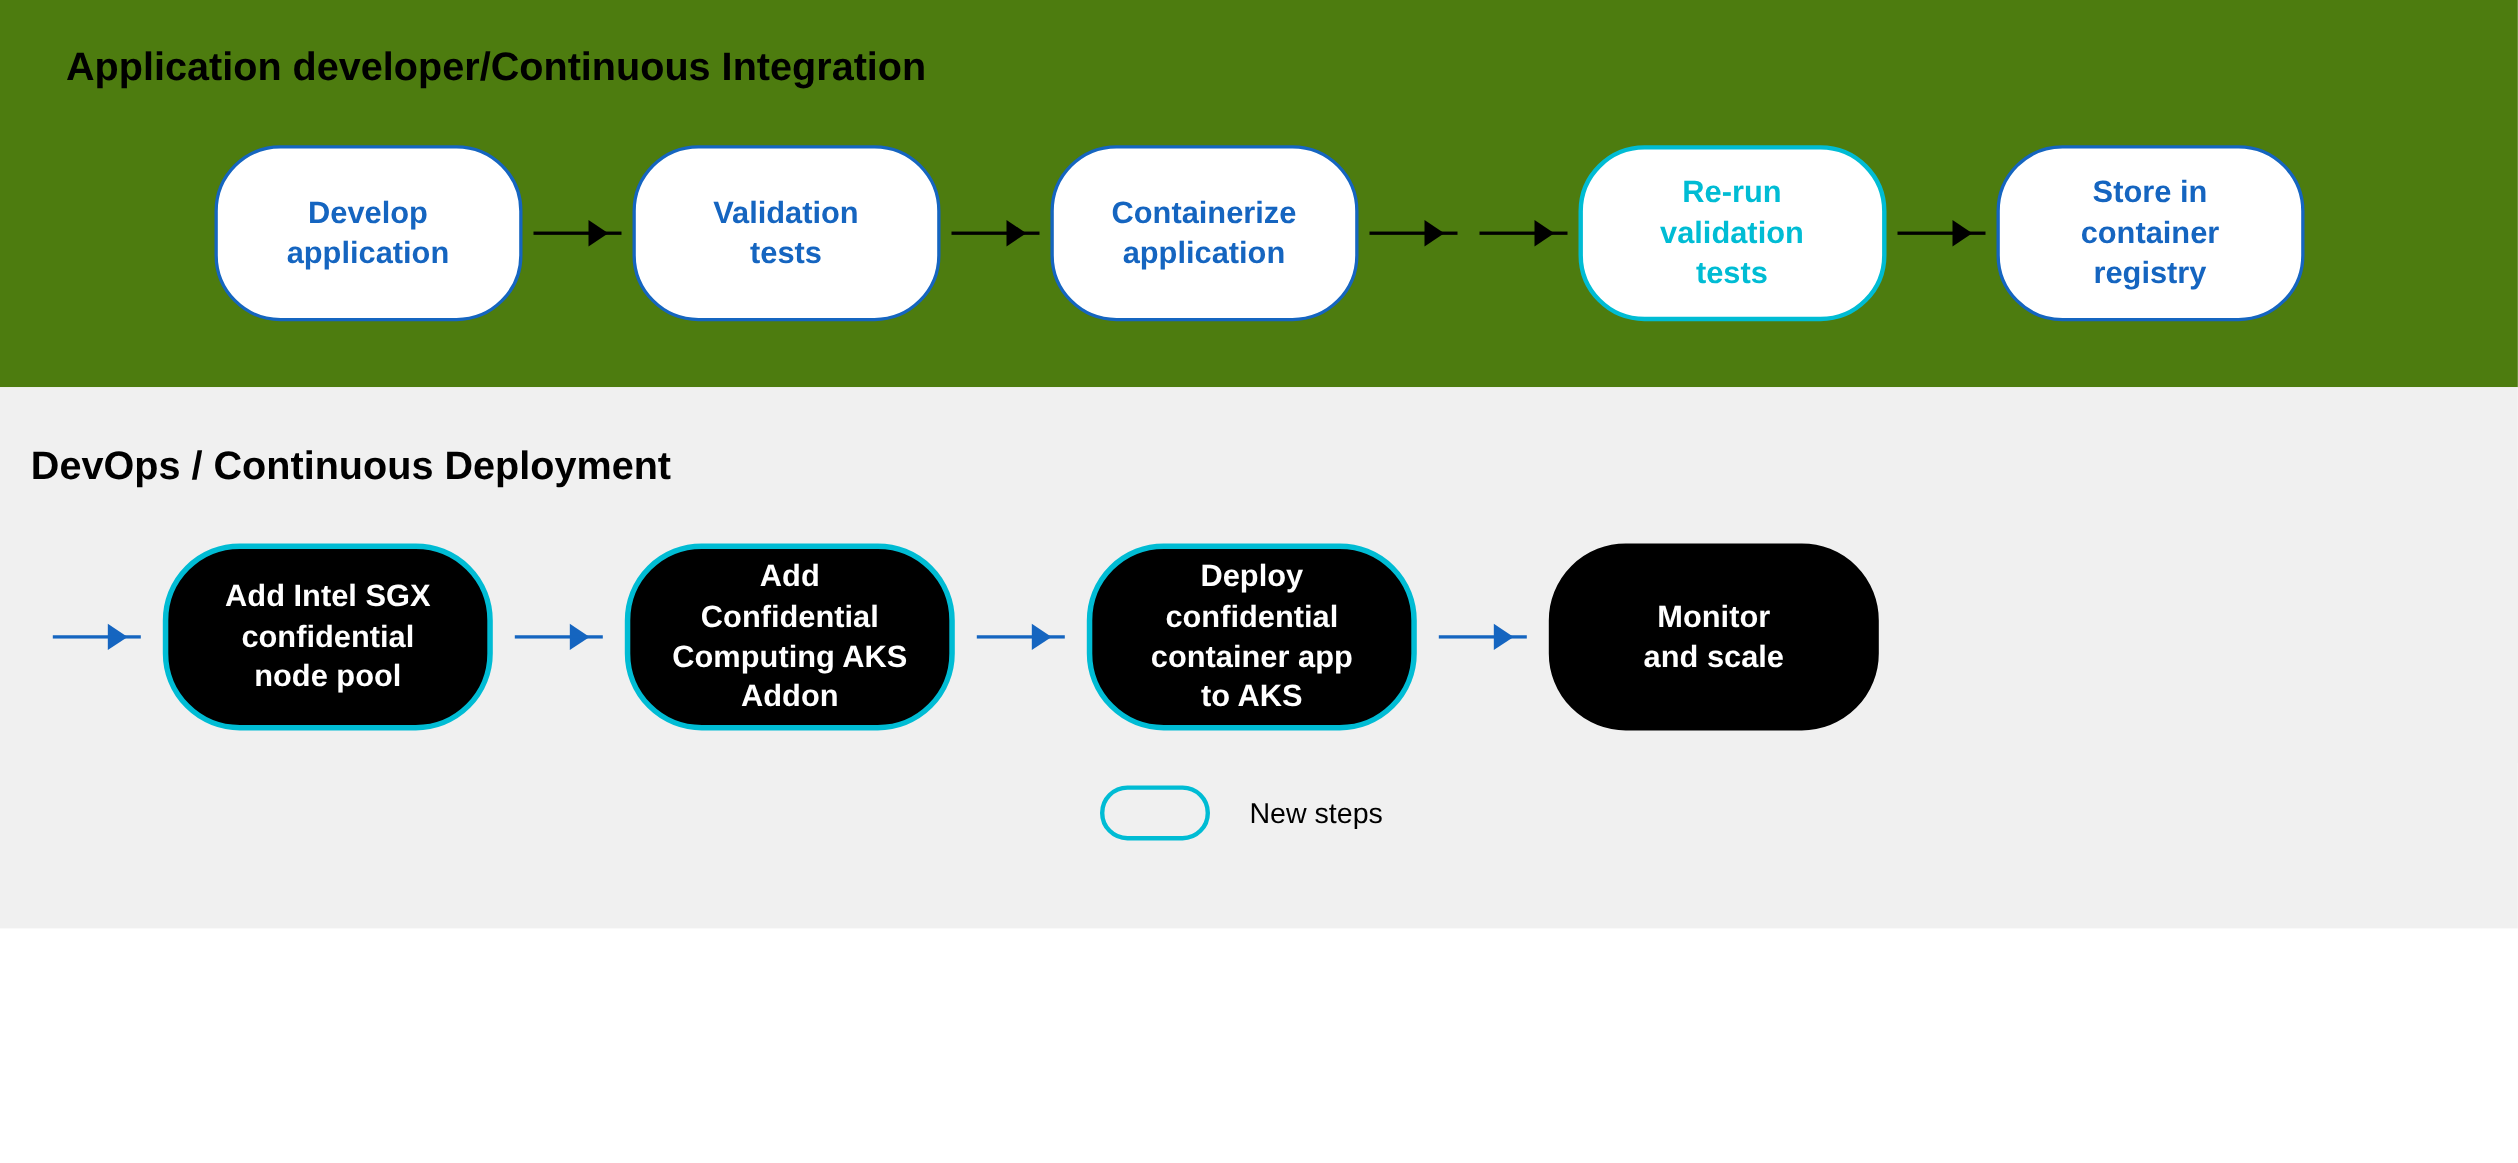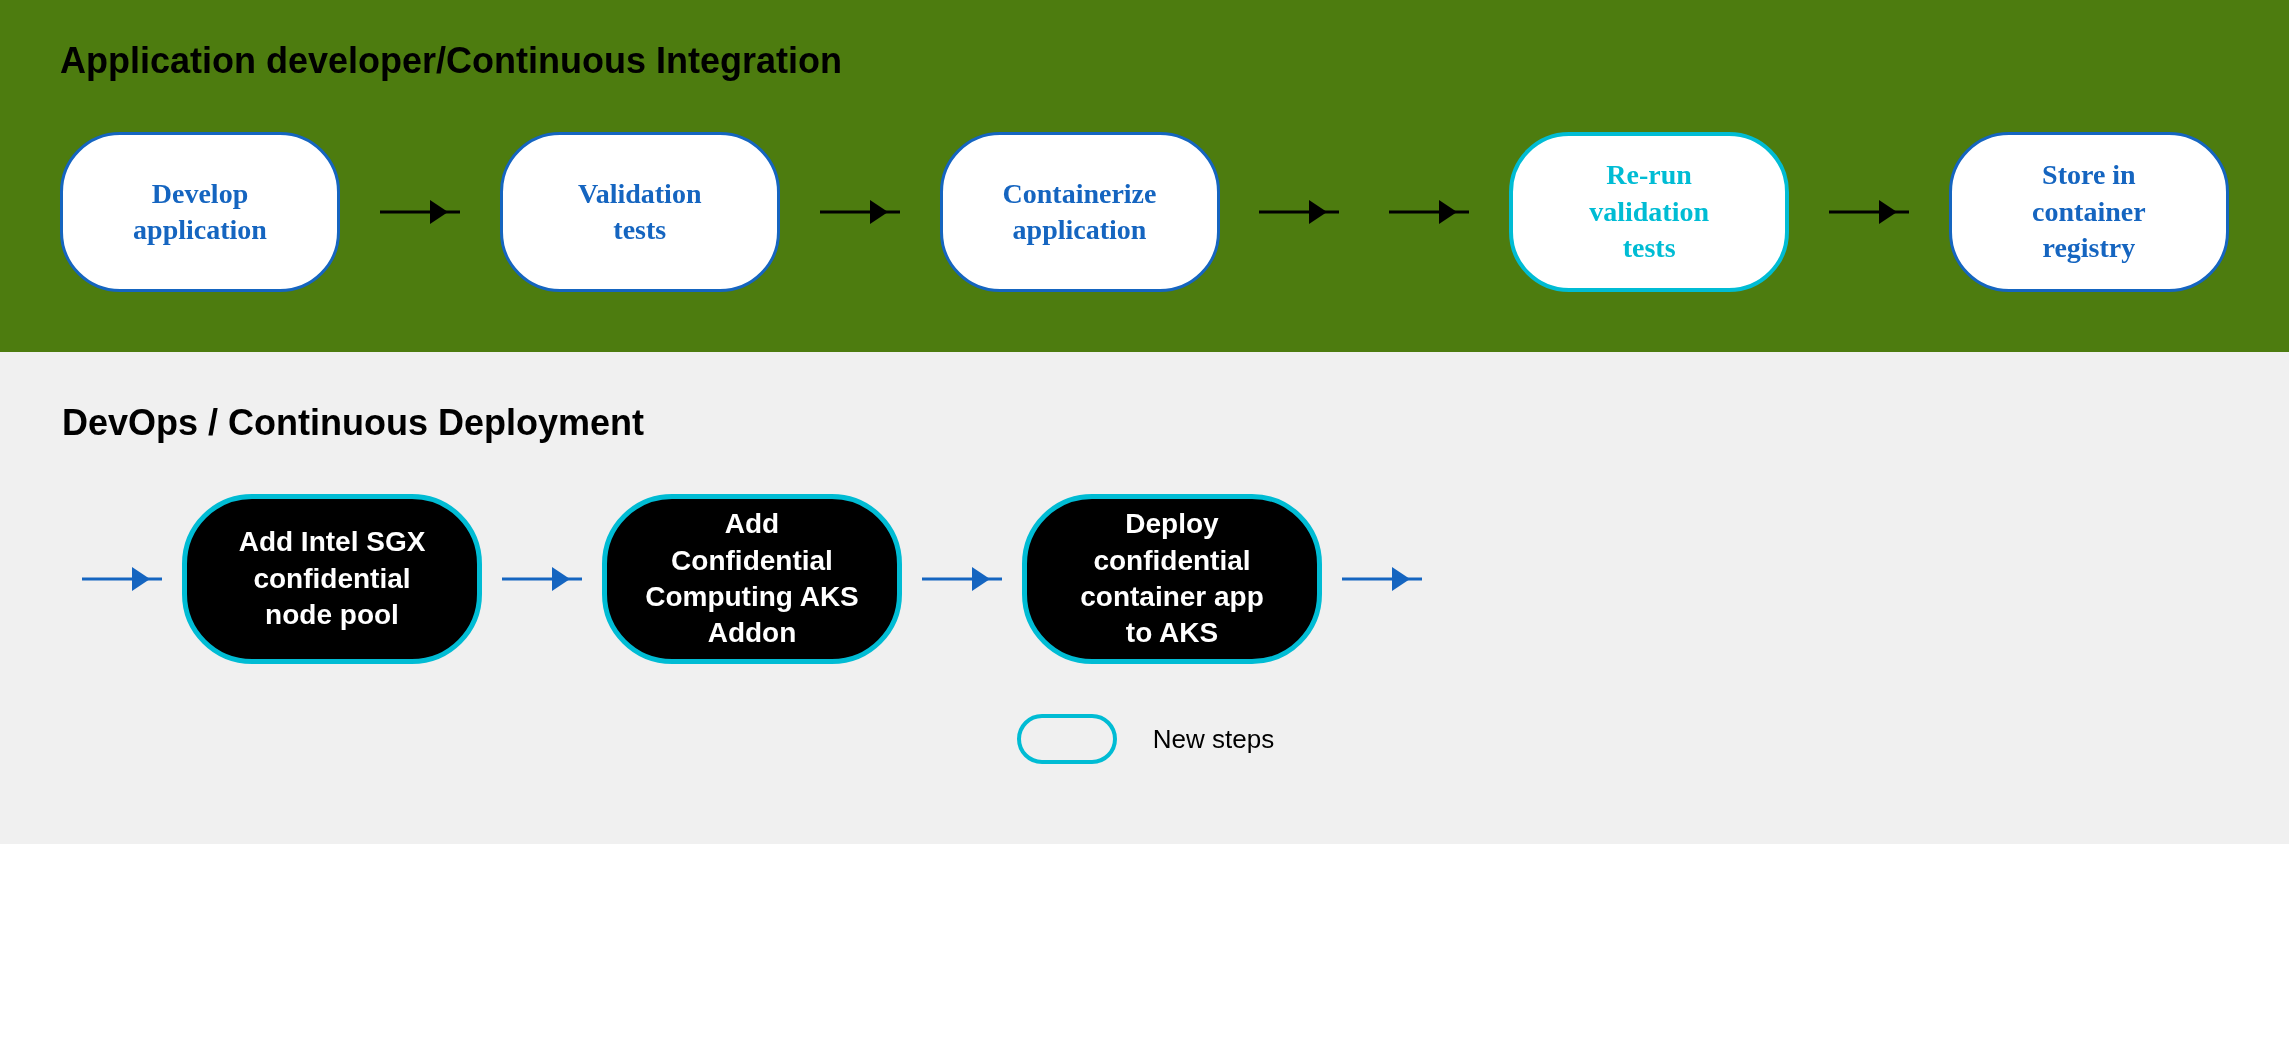--- a/index.html
+++ b/index.html
@@ -10,21 +10,21 @@
       min-height: 1057px;
     }
 
     .top-section {
       background: #4d7c0f;
       padding: 40px 60px 60px 60px;
     }
 
     .bottom-section {
       background: #f0f0f0;
-      padding: 50px 60px 80px 62px;
+      padding: 50px 60px 80px 28px;
     }
 
     .section-title {
       font-size: 36px;
       font-weight: 600;
       color: #000;
       margin-bottom: 50px;
     }
 
     
@@ -159,22 +159,21 @@
     .legend-text {
       font-size: 26px;
       font-weight: 500;
       color: #000;
     }
 
     
     .top-flow-container {
       display: flex;
       align-items: center;
-      justify-content: space-between;
-      font-family: Liberation Serif, serif;
+      justify-content: center;
     }
 
     .bottom-flow-container {
       display: flex;
       align-items: center;
       justify-content: flex-start;
       gap: 0;
     }
   </style>
 </head>
@@ -220,20 +219,21 @@
     <div class="arrow arrow-bottom" style="margin: 0 20px;"></div>
 
     <div class="node-bottom node-bottom-cyan">Add<br>Confidential<br>Computing AKS<br>Addon</div>
 
     <div class="arrow arrow-bottom" style="margin: 0 20px;"></div>
 
     <div class="node-bottom node-bottom-cyan">Deploy<br>confidential<br>container app<br>to AKS</div>
 
     <div class="arrow arrow-bottom" style="margin: 0 20px;"></div>
 
+    <div class="node-bottom">Monitor<br>and scale</div>
 
   </div>
 
   <div class="legend">
     <div class="legend-shape"></div>
     <div class="legend-text">New steps</div>
   </div>
 </div>
 
 </body></html>

